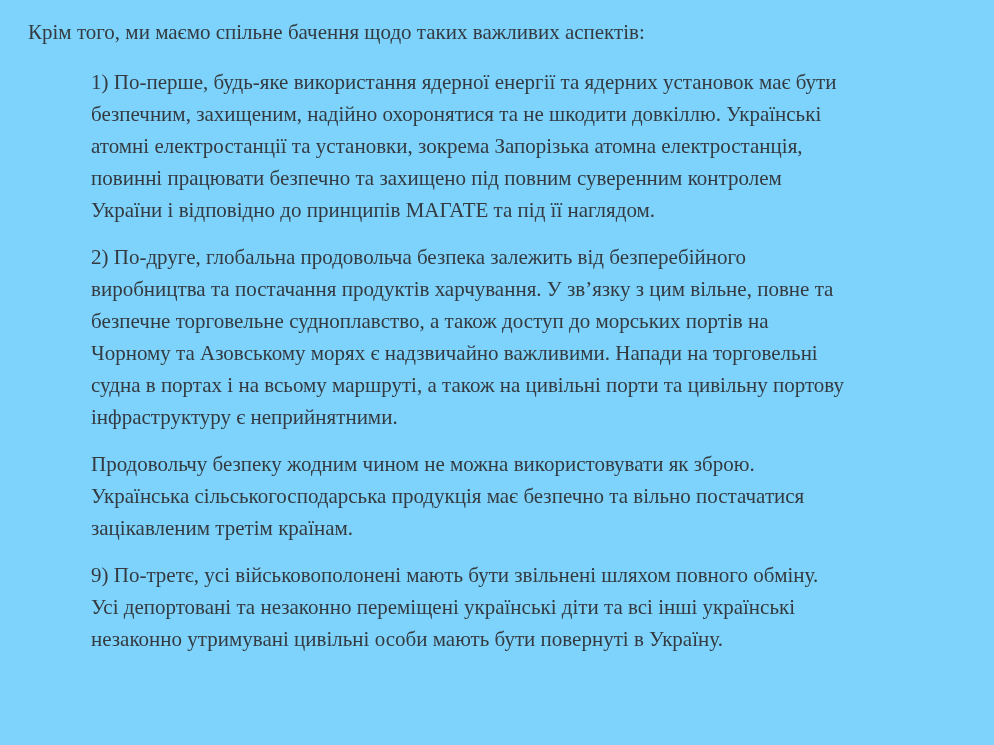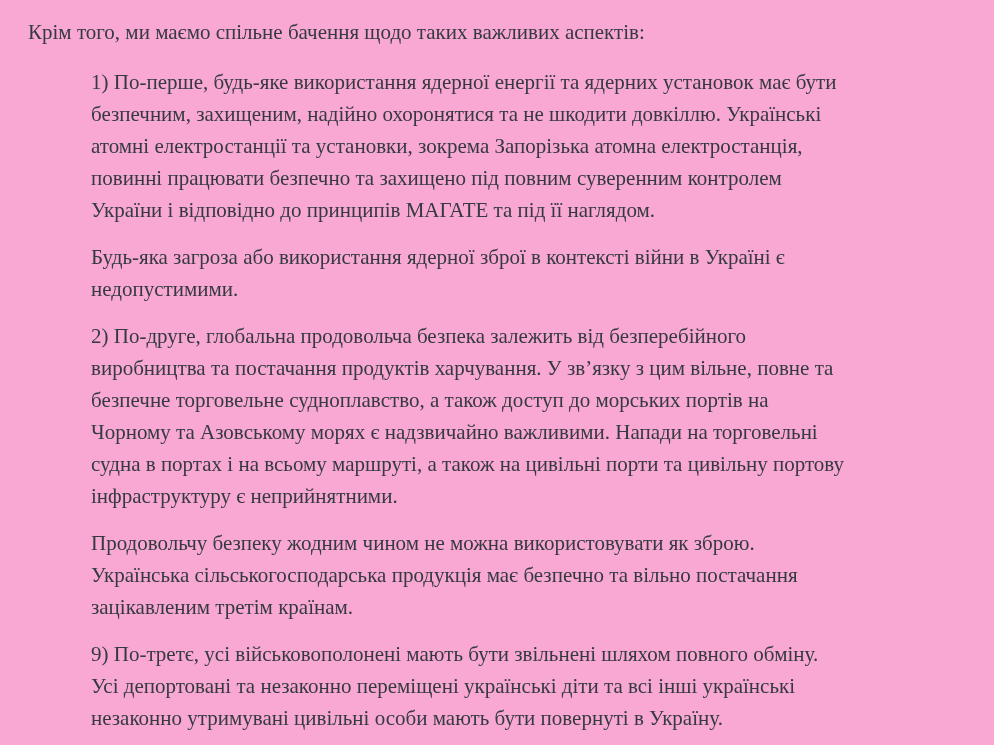--- a/index.html
+++ b/index.html
@@ -5,21 +5,21 @@
   html, body {
     margin: 0;
     padding: 0;
     background: #ffffff;
   }
   .page {
     width: 994px;
     height: 745px;
     box-sizing: border-box;
     padding: 16px 41px 10px 28px;
-    background: #f9a8d4;
+    background: #7dd3fc;
     overflow: hidden;
     font-family: "Liberation Serif", "DejaVu Serif", serif;
     font-size: 21px;
     line-height: 32px;
     color: #343a40;
   }
   .intro {
     margin: 0 0 18px 0;
     white-space: pre-line;
   }
@@ -41,31 +41,29 @@
 <main class="page">
   <p class="intro">Крім того, ми маємо спільне бачення щодо таких важливих аспектів:</p>
 
   <section class="indent">
     <p class="para">1) По-перше, будь-яке використання ядерної енергії та ядерних установок має бути
 безпечним, захищеним, надійно охоронятися та не шкодити довкіллю. Українські
 атомні електростанції та установки, зокрема Запорізька атомна електростанція,
 повинні працювати безпечно та захищено під повним суверенним контролем
 України і відповідно до принципів МАГАТЕ та під її наглядом.</p>
 
-    <p class="para">Будь-яка загроза або використання ядерної зброї в контексті війни в Україні є
-недопустимими.</p>
 
     <p class="para">2) По-друге, глобальна продовольча безпека залежить від безперебійного
 виробництва та постачання продуктів харчування. У зв’язку з цим вільне, повне та
 безпечне торговельне судноплавство, а також доступ до морських портів на
 Чорному та Азовському морях є надзвичайно важливими. Напади на торговельні
 судна в портах і на всьому маршруті, а також на цивільні порти та цивільну портову
 інфраструктуру є неприйнятними.</p>
 
     <p class="para">Продовольчу безпеку жодним чином не можна використовувати як зброю.
-Українська сільськогосподарська продукція має безпечно та вільно постачання
+Українська сільськогосподарська продукція має безпечно та вільно постачатися
 зацікавленим третім країнам.</p>
 
     <p class="para">9) По-третє, усі військовополонені мають бути звільнені шляхом повного обміну.
 Усі депортовані та незаконно переміщені українські діти та всі інші українські
 незаконно утримувані цивільні особи мають бути повернуті в Україну.</p>
   </section>
 </main>
 
 </body></html>

